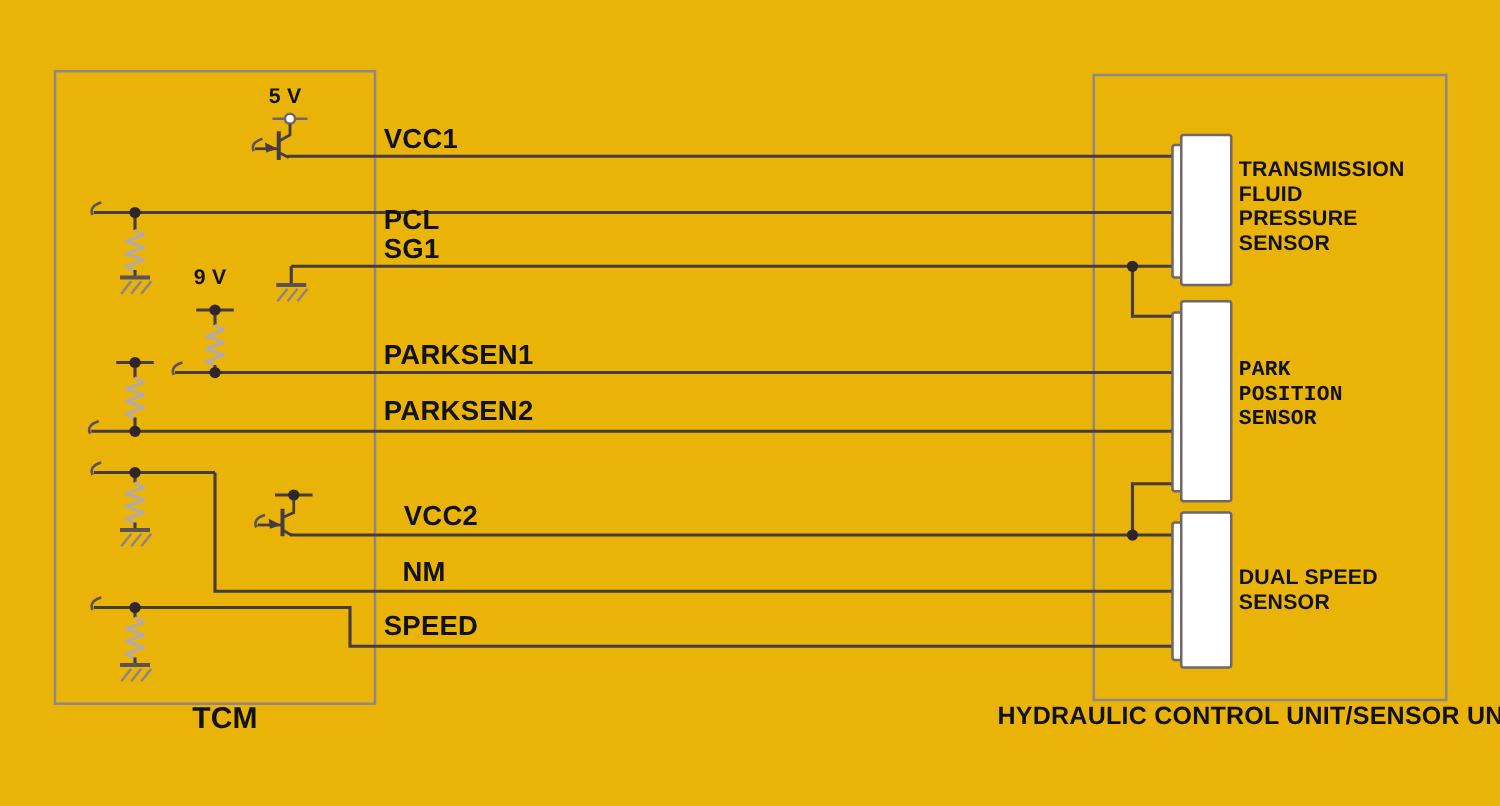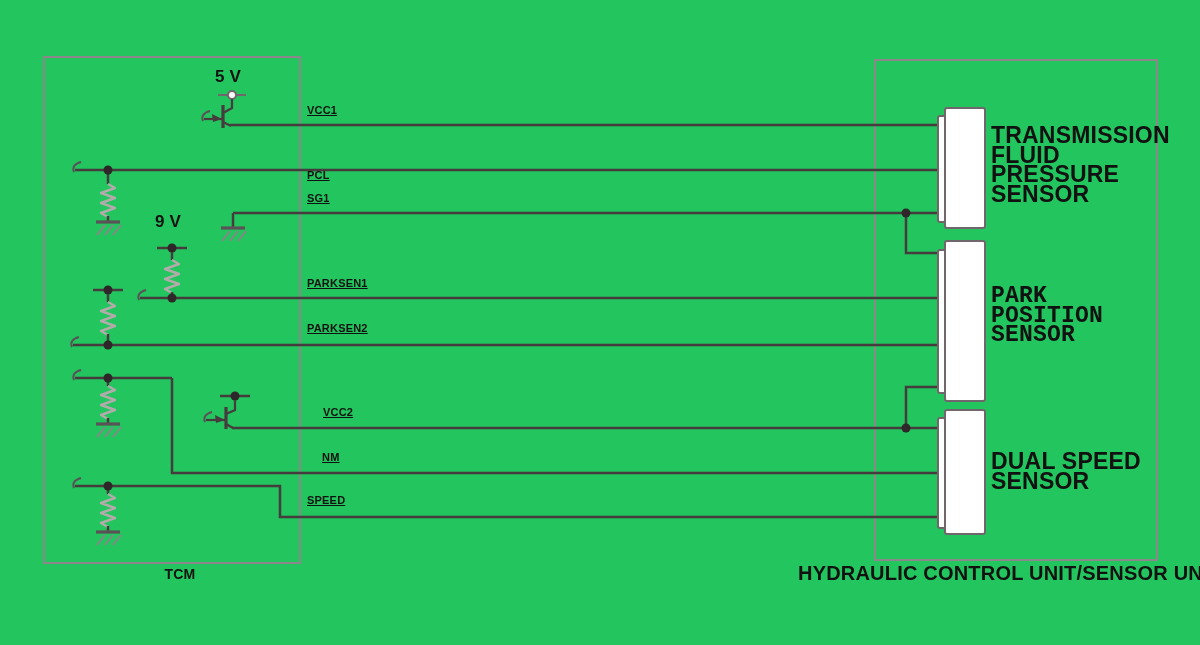--- a/index.html
+++ b/index.html
@@ -1,36 +1,36 @@
 <!DOCTYPE html>
 <html><head>
 <meta charset="utf-8">
 <style>
   html,body{margin:0;padding:0;background:#fff;}
   #canvas{
     position:relative;
     width:1200px;height:645px;
-    background:#22c55e;
+    background:#eab308;
     overflow:hidden;
     font-family:"Liberation Sans", sans-serif;
   }
   #wiring-svg{position:absolute;left:0;top:0;}
   .lbl{
     position:absolute;
     color:#111111;
     font-weight:bold;
     font-size:17.5px;
     line-height:19px;
     white-space:pre-line;
     letter-spacing:0.2px;
   }
-  .sig{font-size:11px;text-decoration:underline;}
+  .sig{font-size:22px;}
   .supply{font-size:17px;}
-  .sensor{font-size:23px;line-height:19.5px;}
-  .boxlbl{font-size:14px;}
+  .sensor{font-size:17px;line-height:19.5px;}
+  .boxlbl{font-size:24px;}
   .hculbl{font-size:20px;white-space:nowrap;}
   .tcm-center{width:100px;text-align:center;}
 </style>
 </head>
 <body>
 
 <div id="canvas">
 
   <svg id="wiring-svg" width="1200" height="645" viewBox="0 0 1200 645">
     <defs>

